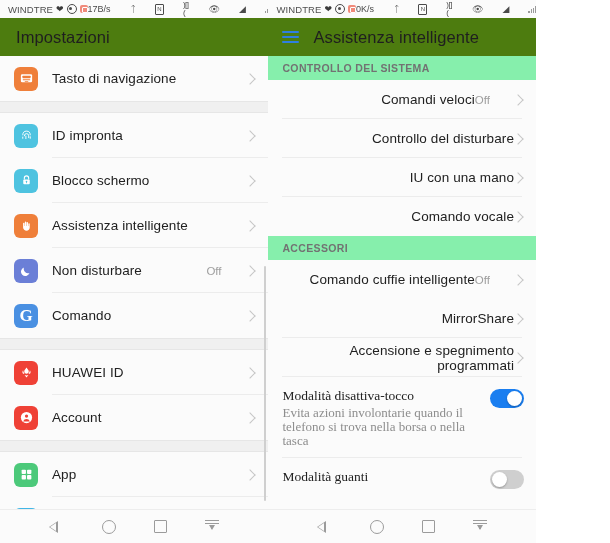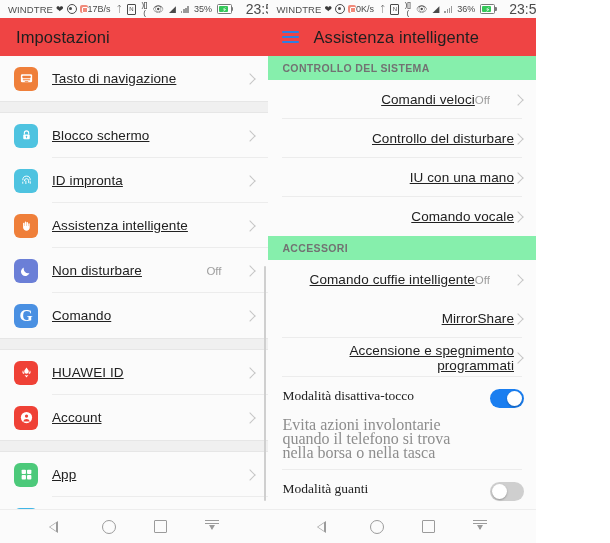--- a/index.html
+++ b/index.html
@@ -13,21 +13,21 @@
          display:flex;flex-direction:column;}
   .phone.left{background:#fbfbfb;}
   .phone.right{background:#fbfbfb;}
 
   
   .statusbar{height:18px;min-height:18px;display:flex;align-items:center;
              padding:0 6px 0 8px;font-size:9.5px;color:#4a4a4a;background:#fbfbfb;}
   .sb-left{display:flex;align-items:center;gap:3px;}
   .sb-carrier{font-size:9.5px;letter-spacing:.1px;color:#4f4f4f;}
   .sb-spacer{flex:1;}
-  .sb-right{display:flex;align-items:center;gap:5px;color:#4a4a4a;font-size:9px;text-align:center;}
+  .sb-right{display:flex;align-items:center;gap:19px;color:#4a4a4a;font-size:9px;}
   .sb-icon{display:inline-block;line-height:1;}
   .heart{color:#3b3b3b;font-size:9px;}
   .ring{width:8px;height:8px;border:1.3px solid #4a4a4a;border-radius:50%;position:relative;}
   .ring:after{content:"";position:absolute;left:1.6px;top:1.6px;width:3.2px;height:3.2px;
               background:#4a4a4a;border-radius:50%;}
   .redbox{width:8px;height:8px;border-radius:2px;background:#f08a7a;position:relative;}
   .redbox:after{content:"";position:absolute;left:2px;top:2px;width:4px;height:4px;
                 border:1px solid #fff;border-radius:1px;}
   .bt{font-size:9px;color:#4a4a4a;}
   .nfc{width:8px;height:9px;border:1.2px solid #4a4a4a;border-radius:1px;font-size:6px;
@@ -46,50 +46,50 @@
   .batt:after{content:"";position:absolute;right:-2.4px;top:2px;width:1.6px;height:4px;
               background:#7a7a7a;border-radius:0 1px 1px 0;}
   .batt .fill{height:6px;background:#35c759;margin:0 1px;border-radius:1px;}
   .batt .bolt{position:absolute;left:4px;top:-0.5px;color:#fff;font-size:7px;line-height:9px;}
   .sb-time{font-size:14px;color:#4a4a4a;margin-left:9px;}
   .sb-net{font-size:9px;color:#4a4a4a;margin-right:1px;}
   .sb-pct{font-size:9px;color:#4a4a4a;}
 
   
   .title-bar{height:38px;min-height:38px;display:flex;align-items:center;
-             padding:0 16px;background:#ef4444;}
+             padding:0 16px;background:#4d7c0f;}
   .title-bar.with-menu{padding-left:14px;gap:14px;}
   .page-title{font-size:16.5px;color:#1f1f1f;font-weight:400;letter-spacing:.1px;}
   .hamburger{width:17px;display:flex;flex-direction:column;gap:3.4px;cursor:pointer;}
   .hamburger span{display:block;height:1.7px;background:#2f7fe0;border-radius:1px;}
 
   
   .list{flex:1;overflow:hidden;position:relative;background:#fbfbfb;}
   .group{background:#fbfbfb;}
   .gap{height:10px;background:#f0f0f0;border-top:1px solid #e6e6e6;border-bottom:1px solid #e6e6e6;}
 
   .row{display:flex;align-items:center;height:45px;padding:0 12px 0 14px;
        background:#fbfbfb;position:relative;cursor:pointer;}
   .row .sep{position:absolute;left:52px;right:0;bottom:0;height:1px;background:#ececec;}
   .ico{width:24px;height:24px;border-radius:6px;flex:0 0 24px;margin-right:14px;
        display:flex;align-items:center;justify-content:center;color:#fff;font-size:13px;
        line-height:1;overflow:hidden;}
-  .label{flex:1;font-size:13.5px;color:#212121;letter-spacing:.1px;text-decoration:underline;}
+  .label{flex:1;font-size:13.5px;color:#212121;letter-spacing:.1px;}
   .value{font-size:11.5px;color:#9e9e9e;margin-right:24px;}
   .chev{width:7px;height:7px;border-right:1.4px solid #c6c6c6;border-top:1.4px solid #c6c6c6;
         transform:rotate(45deg);flex:0 0 7px;margin-right:2px;}
 
   
   .row.plain{padding-left:14px;height:39px;}
   .row.plain .sep{left:14px;right:14px;}
   .row.plain .label{font-size:13.5px;text-align:right;}
   .row.tall{height:auto;padding-top:9px;padding-bottom:10px;align-items:flex-start;}
   .row.tall .txt{flex:1;font-family:Liberation Serif, serif;}
   .row.tall .t1{font-size:13.5px;color:#212121;}
-  .row.tall .t2{font-size:16px;color:#8d8d8d;line-height:14px;margin-top:14px;padding-right:6px;}
+  .row.tall .t2{font-size:13px;color:#8d8d8d;line-height:14px;margin-top:2px;padding-right:6px;}
   .sec-head{height:24px;display:flex;align-items:center;padding:0 14px;
             background:#86efac;font-size:10.5px;color:#727272;letter-spacing:.35px;font-weight:bold;}
 
   
   .toggle{width:34px;height:19px;border-radius:10px;position:relative;flex:0 0 34px;
           margin-left:8px;margin-top:3px;cursor:pointer;}
   .toggle .knob{position:absolute;top:2px;width:15px;height:15px;border-radius:50%;
                 background:#fff;box-shadow:0 1px 2px rgba(0,0,0,.28);}
   .toggle.on{background:#1a7ef0;}
   .toggle.on .knob{right:2px;}
@@ -173,42 +173,42 @@
               </svg>
             </span>
             <span class="label">Tasto di navigazione</span>
             <span class="chev"></span>
           </div>
         </div>
         <div class="gap"></div>
         <div class="group">
           <div class="row">
             <span class="ico" style="background:#4ec3e0">
-              <svg width="13" height="13" viewBox="0 0 24 24">
-                <path d="M8 10V7.5a4 4 0 0 1 8 0V10" stroke="#fff" stroke-width="2" fill="none"></path>
-                <rect x="6" y="10" width="12" height="9" rx="2" fill="#fff"></rect>
-                <circle cx="12" cy="14" r="1.5" fill="#4ec3e0"></circle>
-                <rect x="11.3" y="14" width="1.4" height="3" fill="#4ec3e0"></rect>
-              </svg>
-            </span>
-            <span class="label">Blocco schermo</span>
-            <span class="chev"></span>
-            <span class="sep"></span>
-          </div>
-          <div class="row">
-            <span class="ico" style="background:#4ec3e0">
               <svg width="15" height="15" viewBox="0 0 24 24" fill="none" stroke="#fff" stroke-width="1.5" stroke-linecap="round">
                 <path d="M6 11a6 6 0 0 1 12 0"></path>
                 <path d="M8.5 12.5a3.5 3.5 0 0 1 7 0v3"></path>
                 <path d="M11 13v4"></path>
                 <path d="M6 14.5v2"></path>
                 <path d="M18 14v2.5"></path>
               </svg>
             </span>
             <span class="label">ID impronta</span>
+            <span class="chev"></span>
+            <span class="sep"></span>
+          </div>
+          <div class="row">
+            <span class="ico" style="background:#4ec3e0">
+              <svg width="13" height="13" viewBox="0 0 24 24">
+                <path d="M8 10V7.5a4 4 0 0 1 8 0V10" stroke="#fff" stroke-width="2" fill="none"></path>
+                <rect x="6" y="10" width="12" height="9" rx="2" fill="#fff"></rect>
+                <circle cx="12" cy="14" r="1.5" fill="#4ec3e0"></circle>
+                <rect x="11.3" y="14" width="1.4" height="3" fill="#4ec3e0"></rect>
+              </svg>
+            </span>
+            <span class="label">Blocco schermo</span>
             <span class="chev"></span>
             <span class="sep"></span>
           </div>
           <div class="row">
             <span class="ico" style="background:#ef7f3a">
               <svg width="14" height="14" viewBox="0 0 24 24" fill="#fff">
                 <path d="M7 13V7.5a1.2 1.2 0 0 1 2.4 0V12h.6V5.5a1.2 1.2 0 0 1 2.4 0V12h.6V6.2a1.2 1.2 0 0 1 2.4 0V12h.6V8.5a1.2 1.2 0 0 1 2.4 0v6c0 3.3-2.4 5.5-5.4 5.5S7 17.8 7 14.5z"></path>
               </svg>
             </span>
             <span class="label">Assistenza intelligente</span>

